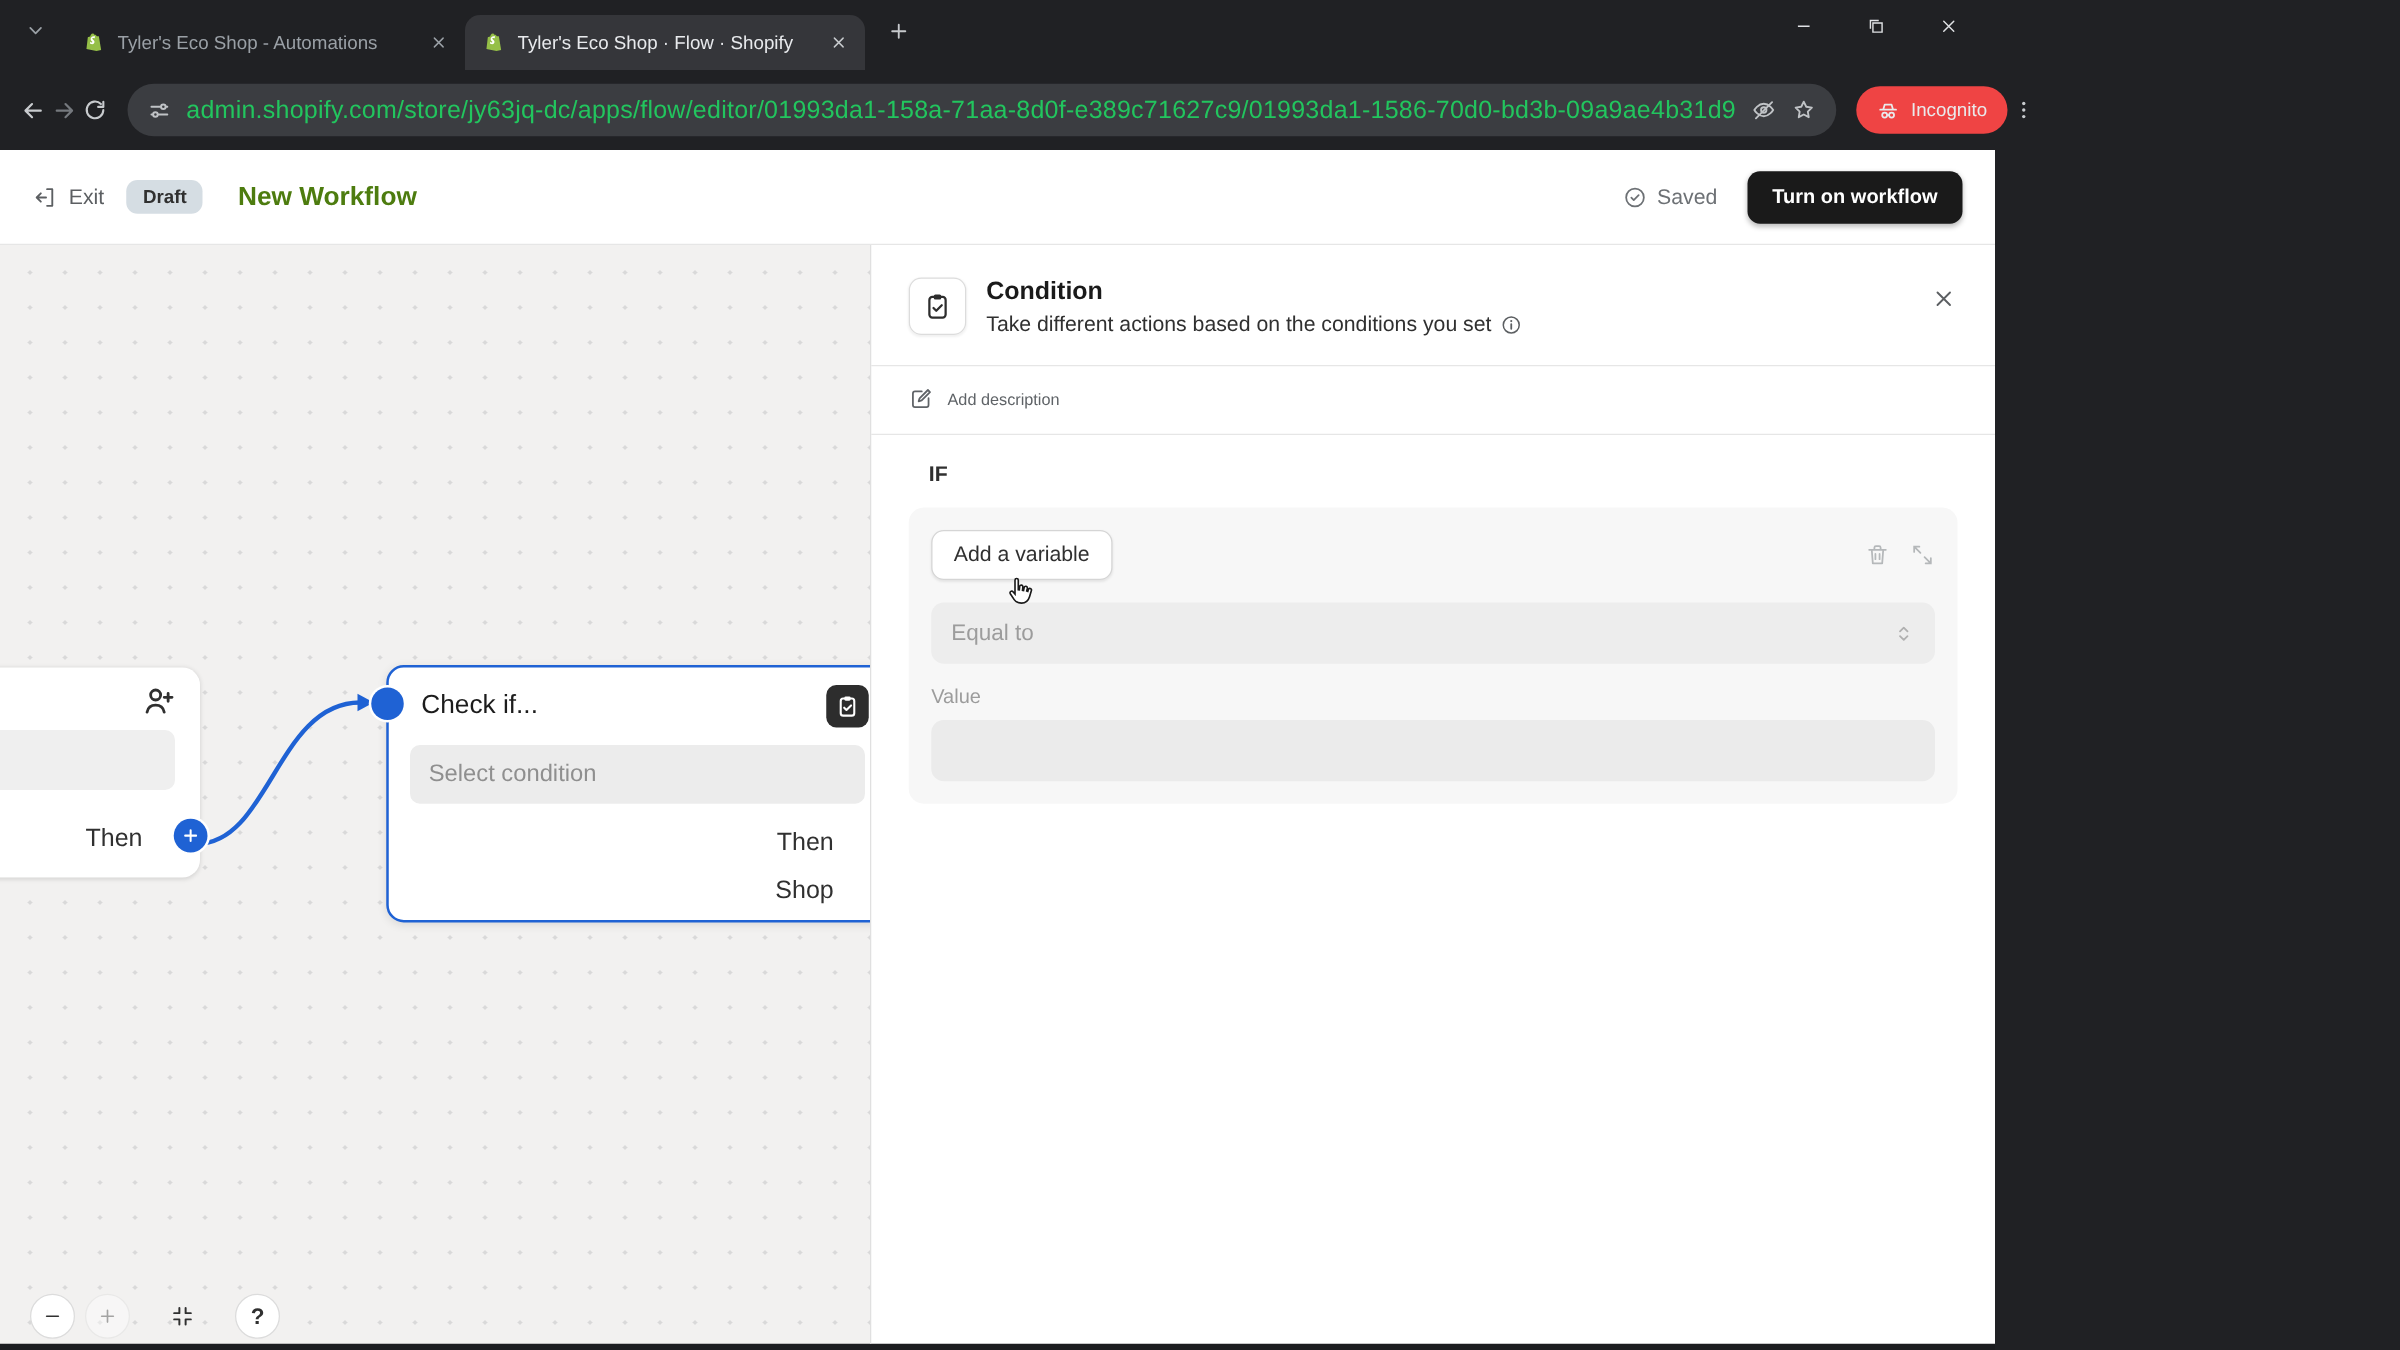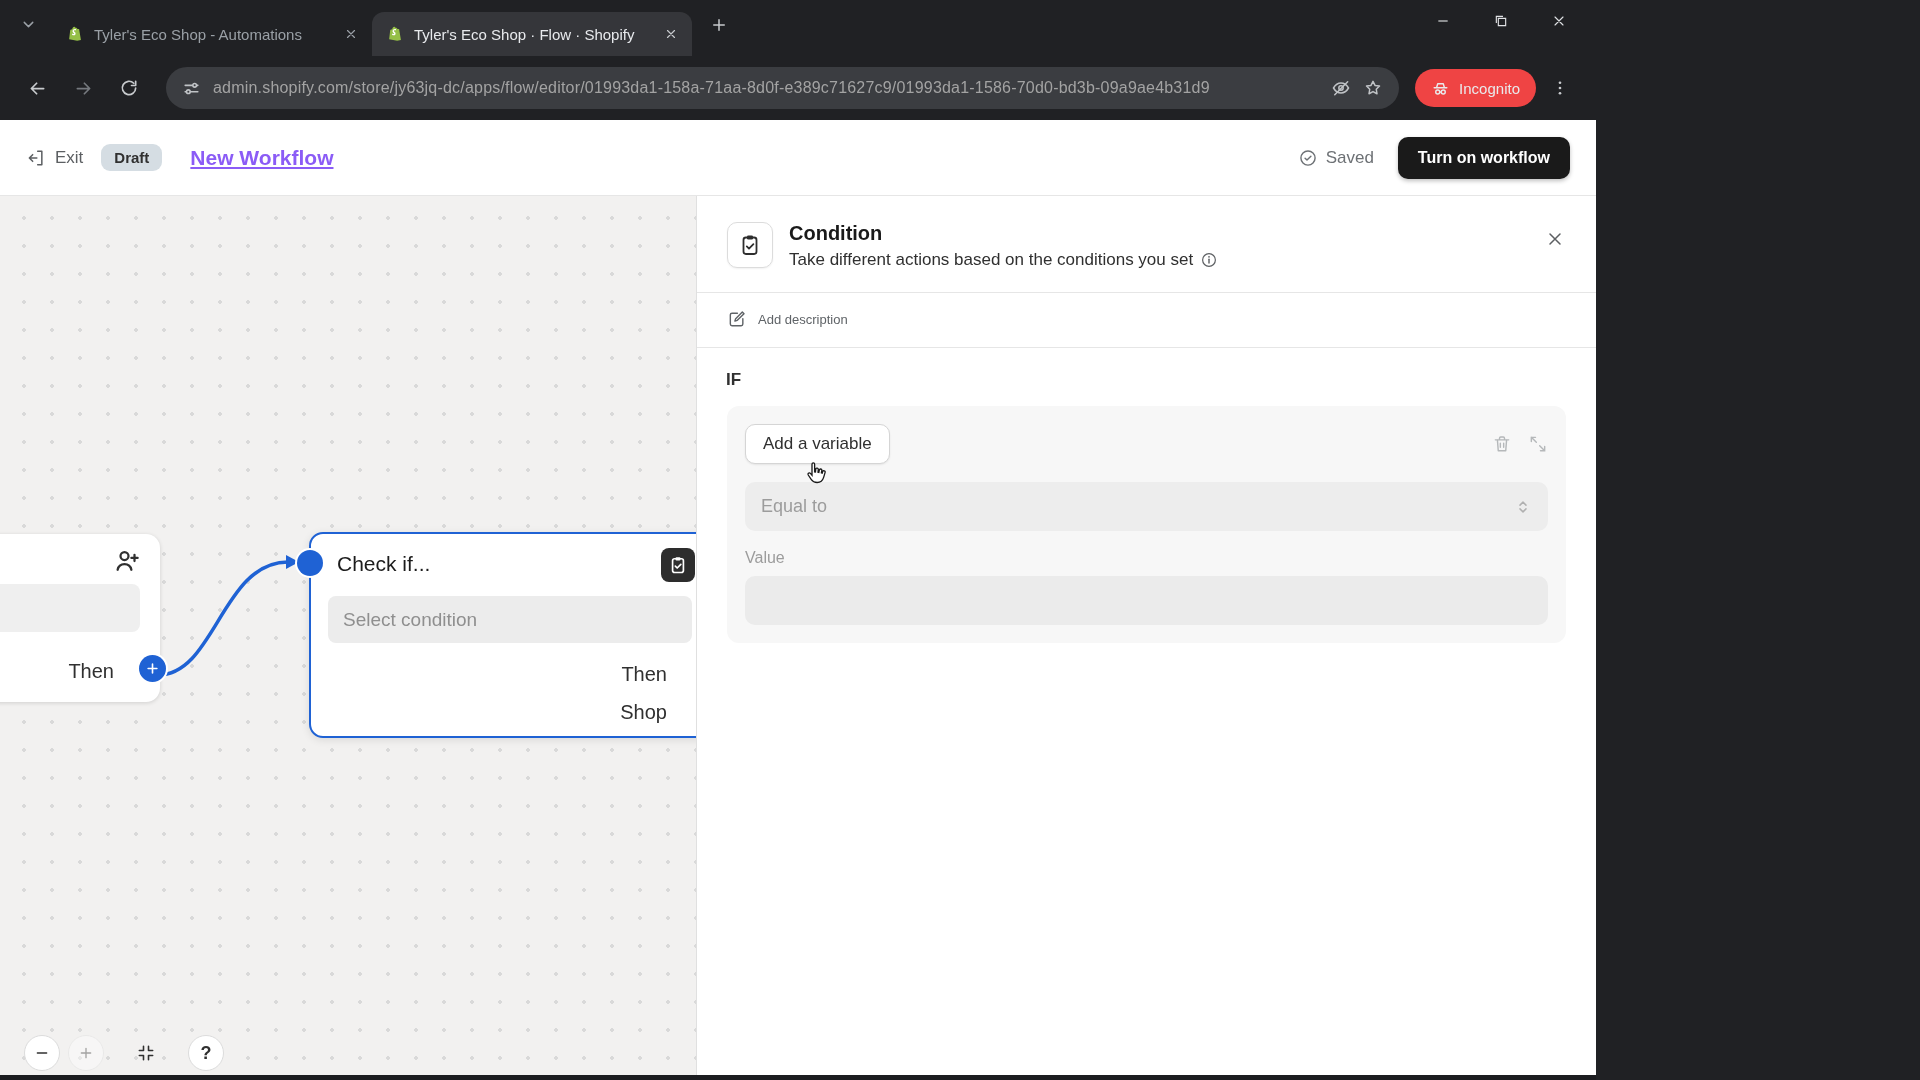--- a/index.html
+++ b/index.html
@@ -17,30 +17,30 @@
   .favicon { width:18px; height:18px; flex-shrink:0; display:flex; }
   .new-tab { width:34px; height:34px; margin:0 0 6px 10px; border:none; background:transparent; color:#c6c9cc; display:flex; align-items:center; justify-content:center; border-radius:50%; cursor:pointer; align-self:center; }
   .win-controls { margin-left:auto; display:flex; align-self:flex-start; }
   .win-btn { width:58px; height:42px; border:none; background:transparent; color:#e0e2e5; display:flex; align-items:center; justify-content:center; cursor:pointer; }
 
   
   .navbar { height:64px; background:#202124; display:flex; align-items:center; padding:0 16px; gap:4px; flex-shrink:0; }
   .nav-btn { width:42px; height:42px; border:none; background:transparent; color:#c8cbce; display:flex; align-items:center; justify-content:center; border-radius:50%; cursor:pointer; }
   .nav-btn.disabled { color:#75797e; }
   .omnibox { flex:1; height:42px; margin:0 12px; background:#3b3d41; border-radius:21px; display:flex; align-items:center; padding:0 16px; gap:12px; cursor:text; }
-  .omnibox .url { flex:1; color:#a3a3a3; font-size:16px; font-weight:500; white-space:nowrap; overflow:hidden; letter-spacing:.2px; }
+  .omnibox .url { flex:1; color:#22c55e; font-size:20px; font-weight:500; white-space:nowrap; overflow:hidden; letter-spacing:.2px; }
   .box-icon { color:#c0c3c6; display:flex; flex-shrink:0; }
   .incognito-chip { height:38px; border-radius:19px; background:#ef4444; display:flex; align-items:center; gap:9px; padding:0 16px; color:#e9eaec; font-size:15px; flex-shrink:0; }
   .kebab { width:40px; height:40px; border:none; background:transparent; color:#c8cbce; display:flex; align-items:center; justify-content:center; border-radius:50%; cursor:pointer; }
 
   
   .app-header { height:76px; background:#ffffff; display:flex; align-items:center; padding:0 26px; gap:18px; border-bottom:1px solid #e6e6e6; flex-shrink:0; }
   .exit-btn { display:flex; align-items:center; gap:9px; border:none; background:transparent; color:#5c5f62; font-size:17px; cursor:pointer; }
   .draft-badge { background:#d5dde3; color:#303030; font-size:15px; font-weight:600; padding:5px 13px; border-radius:9px; }
-  .wf-title { font-size:21px; font-weight:700; color:#8b5cf6; margin-left:10px;text-decoration:underline; }
+  .wf-title { font-size:21px; font-weight:700; color:#4d7c0f; margin-left:10px; }
   .header-right { margin-left:auto; display:flex; align-items:center; gap:24px; }
   .saved { display:flex; align-items:flex-end; gap:8px; color:#6d7175; font-size:17px; }
   .primary-btn { background:#1a1a1a; color:#ffffff; font-size:16px; font-weight:600; border:none; border-radius:10px; padding:12px 20px; cursor:pointer; box-shadow:0 2px 4px rgba(0,0,0,.25); }
 
   
   .main { flex:1; display:flex; min-height:0; }
   .canvas { flex:1; position:relative; background-color:#f2f1f0; background-image:radial-gradient(#d9d9d9 1.7px, transparent 1.7px); background-size:28px 28px; background-position:10px 8px; overflow:hidden; }
   .connector-svg { position:absolute; inset:0; pointer-events:none; }
 
   .node-card { position:absolute; background:#fff; border-radius:14px; box-shadow:0 1px 4px rgba(0,0,0,.14); }
@@ -70,21 +70,21 @@
 
   
   .panel { width:900px; background:#ffffff; border-left:1px solid #e0e0e0; position:relative; flex-shrink:0; }
   .panel-header { display:flex; align-items:flex-start; gap:16px; padding:26px 30px 0 30px; }
   .panel-icon-box { width:46px; height:46px; border:1px solid #dcdcdc; border-radius:10px; display:flex; align-items:center; justify-content:center; box-shadow:0 1px 2px rgba(0,0,0,.06); flex-shrink:0; }
   .panel-title { font-size:20px; font-weight:700; color:#1a1a1a; }
   .panel-subtitle { margin-top:5px; font-size:17px; color:#303030; display:flex; align-items:center; gap:7px; }
   .panel-close { position:absolute; right:24px; top:26px; width:34px; height:34px; border:none; background:transparent; color:#5c5f62; display:flex; align-items:center; justify-content:center; border-radius:8px; cursor:pointer; }
   .panel-divider { border-top:1px solid #e6e6e6; margin-top:22px; }
   .add-desc { display:flex; align-items:center; gap:11px; padding:16px 30px; color:#5f6367; font-size:13px; cursor:pointer; }
-  .if-label { padding:0 29px; margin-top:22px; font-size:17px; font-weight:700; color:#303030; }
+  .if-label { padding:0 46px; margin-top:22px; font-size:17px; font-weight:700; color:#303030; }
   .if-group { margin:16px 30px 0 30px; background:#f7f7f7; border-radius:12px; padding:18px; }
   .if-group-toprow { display:flex; align-items:center; }
   .add-var-btn { background:#ffffff; border:1px solid #d5d5d5; border-radius:10px; padding:9px 17px; font-size:17px; font-weight:500; color:#303030; box-shadow:0 1px 2px rgba(0,0,0,.08); cursor:pointer; }
   .group-icons { margin-left:auto; display:flex; align-items:center; gap:16px; color:#b5b8ba; }
   .group-icons .g-icon { display:flex; cursor:pointer; }
   .op-select { margin-top:18px; height:49px; background:#ededed; border-radius:10px; display:flex; align-items:center; padding:0 16px; font-size:18px; color:#9c9c9c; cursor:default; }
   .op-select .chevrons { margin-left:auto; color:#b0b0b0; display:flex; }
   .value-label { margin-top:18px; font-size:16px; color:#9c9c9c; }
   .value-input { margin-top:9px; width:100%; height:49px; background:#ebebeb; border:none; border-radius:10px; font-size:18px; color:#303030; padding:0 16px; }
   .hand-cursor { position:absolute; left:106px; top:264px; z-index:5; pointer-events:none; }

